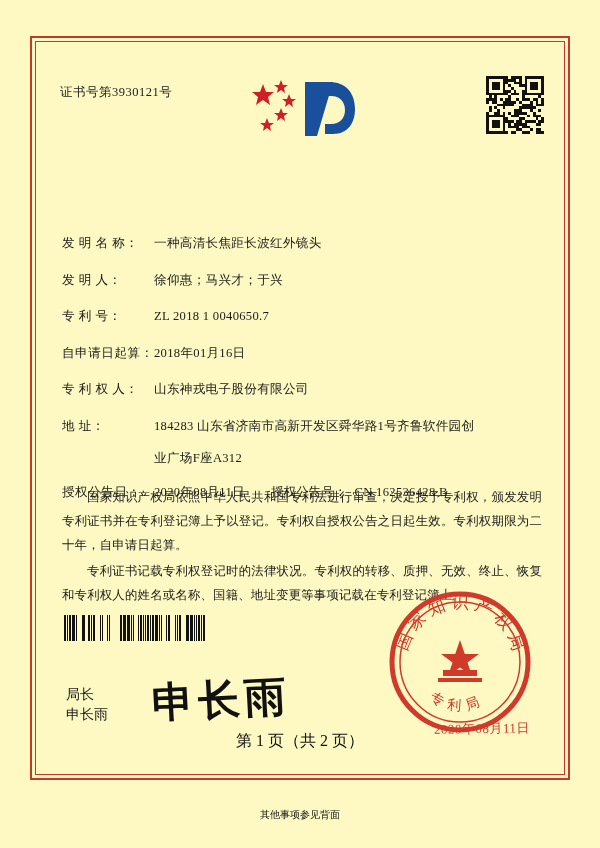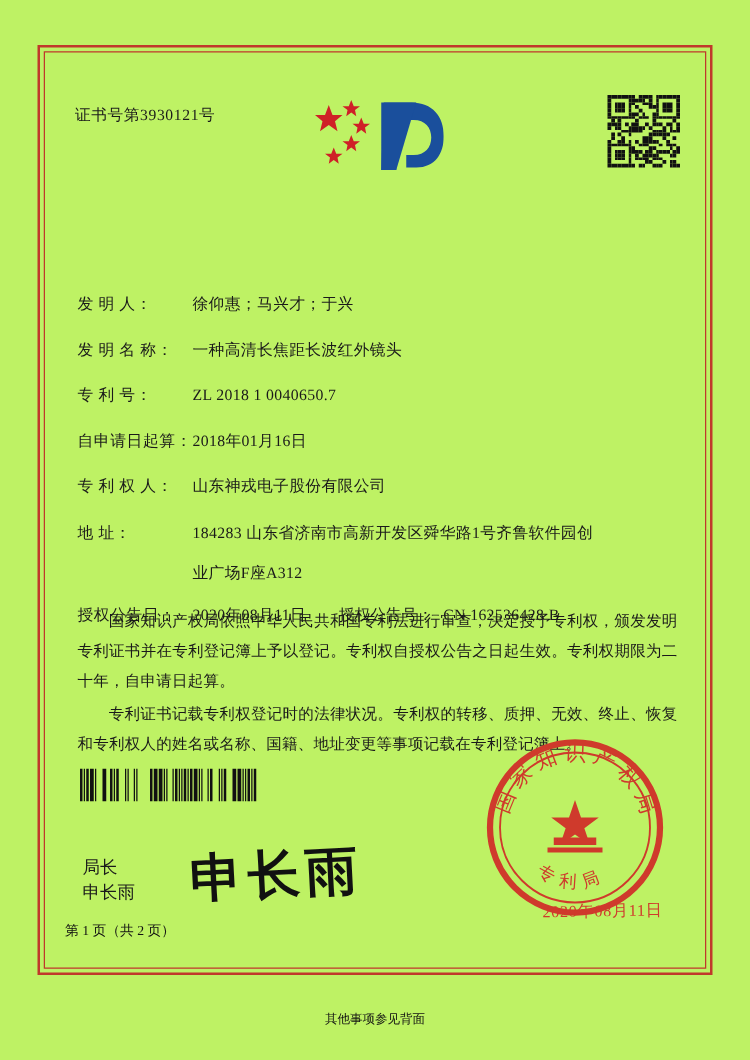--- a/index.html
+++ b/index.html
@@ -11,21 +11,21 @@
     width: 600px;
     height: 848px;
     font-family: "Liberation Serif", "DejaVu Serif", serif;
     color: #1a1a1a;
     position: relative;
     overflow: hidden;
   }
   .page {
     position: absolute;
     inset: 0;
-    background: #bef264;
+    background: #fef9c3;
   }
   
   .border-outer {
     position: absolute;
     left: 30px;
     top: 36px;
     right: 30px;
     bottom: 68px;
     border: 2px solid #c0392b;
   }
@@ -194,21 +194,22 @@
     color: #cf3a2c;
     letter-spacing: 0.5px;
     transform: rotate(-1deg);
   }
   
   .page-num {
     position: absolute;
     left: 0;
     right: 0;
     bottom: 6px;
-    font-size: 11px;
+    text-align: center;
+    font-size: 16px;
     color: #111;
   }
   
   .footer-note {
     position: absolute;
     left: 0;
     right: 0;
     bottom: 26px;
     text-align: center;
     font-size: 10px;
@@ -684,27 +685,27 @@
           <i class="on"></i>
           <i class="on"></i>
           <i class="on"></i>
         </div>
     </div>
 
 
     <div class="fields">
 
       <div class="field-row">
+        <div class="field-label">发 明 名 称：</div>
+        <div class="field-value">一种高清长焦距长波红外镜头</div>
+      </div>
+
+      <div class="field-row">
         <div class="field-label">发 明 人：</div>
         <div class="field-value">徐仰惠；马兴才；于兴</div>
-      </div>
-
-      <div class="field-row">
-        <div class="field-label">发 明 名 称：</div>
-        <div class="field-value">一种高清长焦距长波红外镜头</div>
       </div>
 
       <div class="field-row">
         <div class="field-label">专 利 号：</div>
         <div class="field-value">ZL 2018 1 0040650.7</div>
       </div>
 
       <div class="field-row">
         <div class="field-label">自申请日起算：</div>
         <div class="field-value">2018年01月16日</div>

